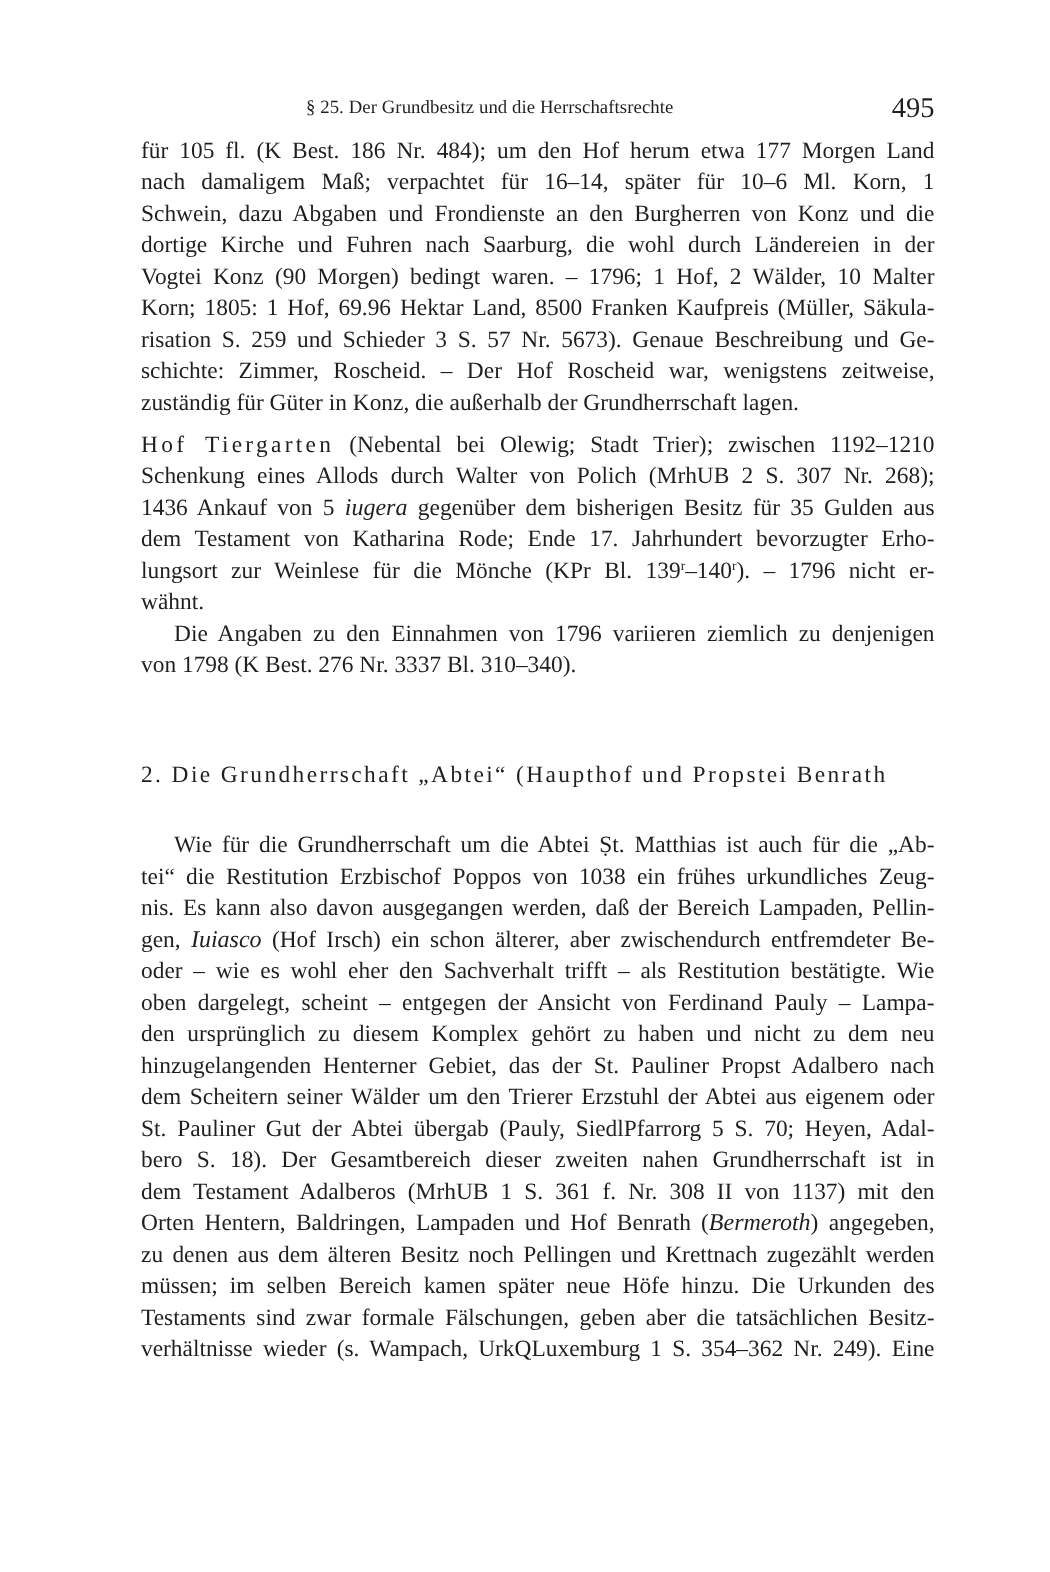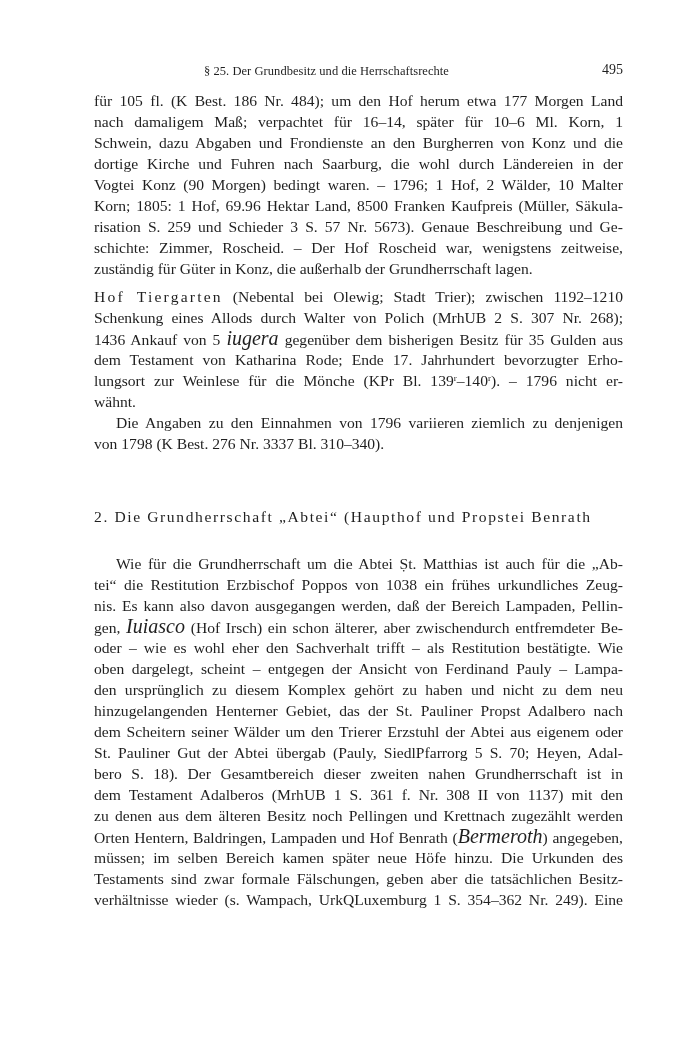--- a/index.html
+++ b/index.html
@@ -32,21 +32,21 @@
     .running-head .title {
       position: absolute;
       left: 130px;
       top: 1px;
       letter-spacing: 0.05px;
     }
     .running-head .pageno {
       position: absolute;
       right: 0;
       top: -1px;
-      font-size: 14px;
+      font-size: 19px;
     }
     .body {
       position: absolute;
       top: 90px;
       left: 0;
       width: 549px;
       font-size: 15.6px;
       line-height: 21px;
     }
     .line {
@@ -76,21 +76,21 @@
     }
     .heading .line {
       text-align: right;
       text-align-last: left;
     }
     .heading .line.sub {
       padding-left: 16px;
     }
     em {
       font-style: italic;
-      font-size: 20px;
+      font-size: 16px;
     }
     sup {
       font-size: 9px;
       vertical-align: 5px;
       line-height: 0;
     }
   </style>
 </head>
 <body>
 
@@ -145,21 +145,21 @@
       <span class="line">nis. Es kann also davon ausgegangen werden, daß der Bereich Lampaden, Pellin-</span>
       <span class="line"><span>gen, </span><em>Iuiasco</em><span> (Hof Irsch) ein schon älterer, aber zwischendurch entfremdeter Be-</span></span>
       <span class="line">oder – wie es wohl eher den Sachverhalt trifft – als Restitution bestätigte. Wie</span>
       <span class="line">oben dargelegt, scheint – entgegen der Ansicht von Ferdinand Pauly – Lampa-</span>
       <span class="line">den ursprünglich zu diesem Komplex gehört zu haben und nicht zu dem neu</span>
       <span class="line">hinzugelangenden Henterner Gebiet, das der St. Pauliner Propst Adalbero nach</span>
       <span class="line">dem Scheitern seiner Wälder um den Trierer Erzstuhl der Abtei aus eigenem oder</span>
       <span class="line">St. Pauliner Gut der Abtei übergab (Pauly, SiedlPfarrorg 5 S. 70; Heyen, Adal-</span>
       <span class="line">bero S. 18). Der Gesamtbereich dieser zweiten nahen Grundherrschaft ist in</span>
       <span class="line">dem Testament Adalberos (MrhUB 1 S. 361 f. Nr. 308 II von 1137) mit den</span>
+      <span class="line"><span>Orten Hentern, Baldringen, Lampaden und Hof Benrath (</span><em>Bermeroth</em><span>) angegeben,</span></span>
       <span class="line">zu denen aus dem älteren Besitz noch Pellingen und Krettnach zugezählt werden</span>
-      <span class="line"><span>Orten Hentern, Baldringen, Lampaden und Hof Benrath (</span><em>Bermeroth</em><span>) angegeben,</span></span>
       <span class="line">müssen; im selben Bereich kamen später neue Höfe hinzu. Die Urkunden des</span>
       <span class="line">Testaments sind zwar formale Fälschungen, geben aber die tatsächlichen Besitz-</span>
       <span class="line">verhältnisse wieder (s. Wampach, UrkQLuxemburg 1 S. 354–362 Nr. 249). Eine</span>
     </div>
 
   </div>
 </div>
 
 </body></html>

